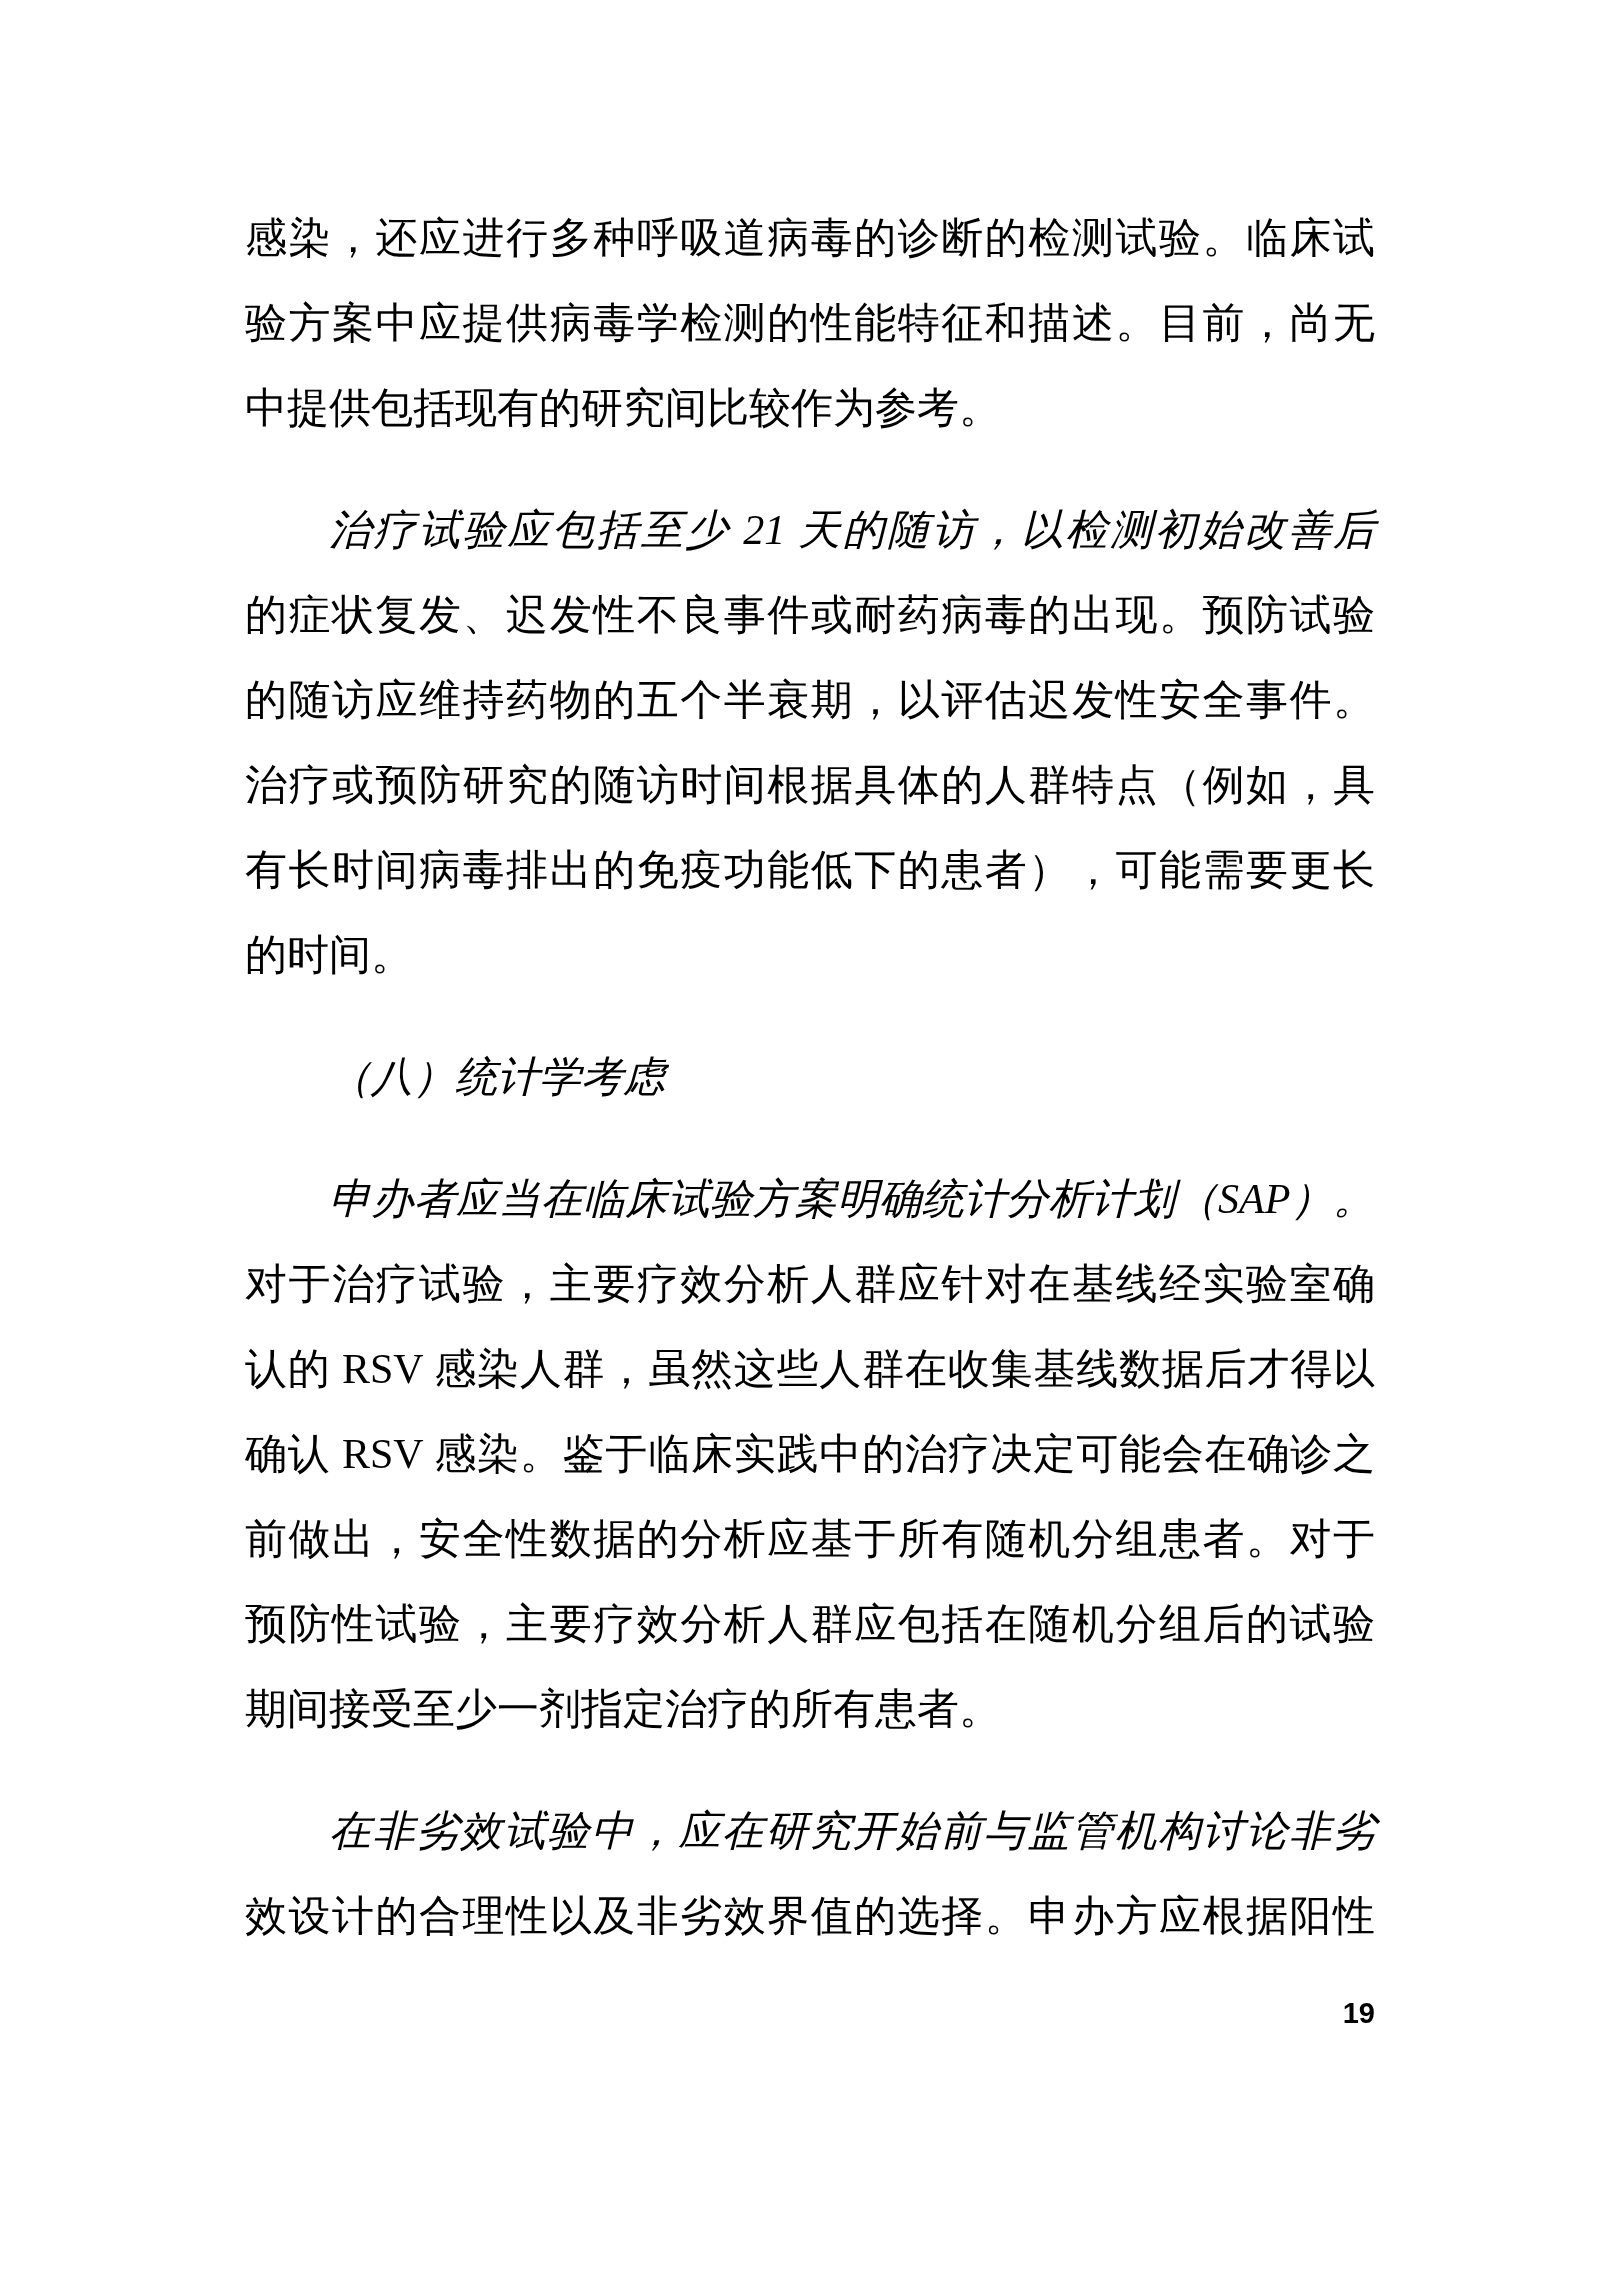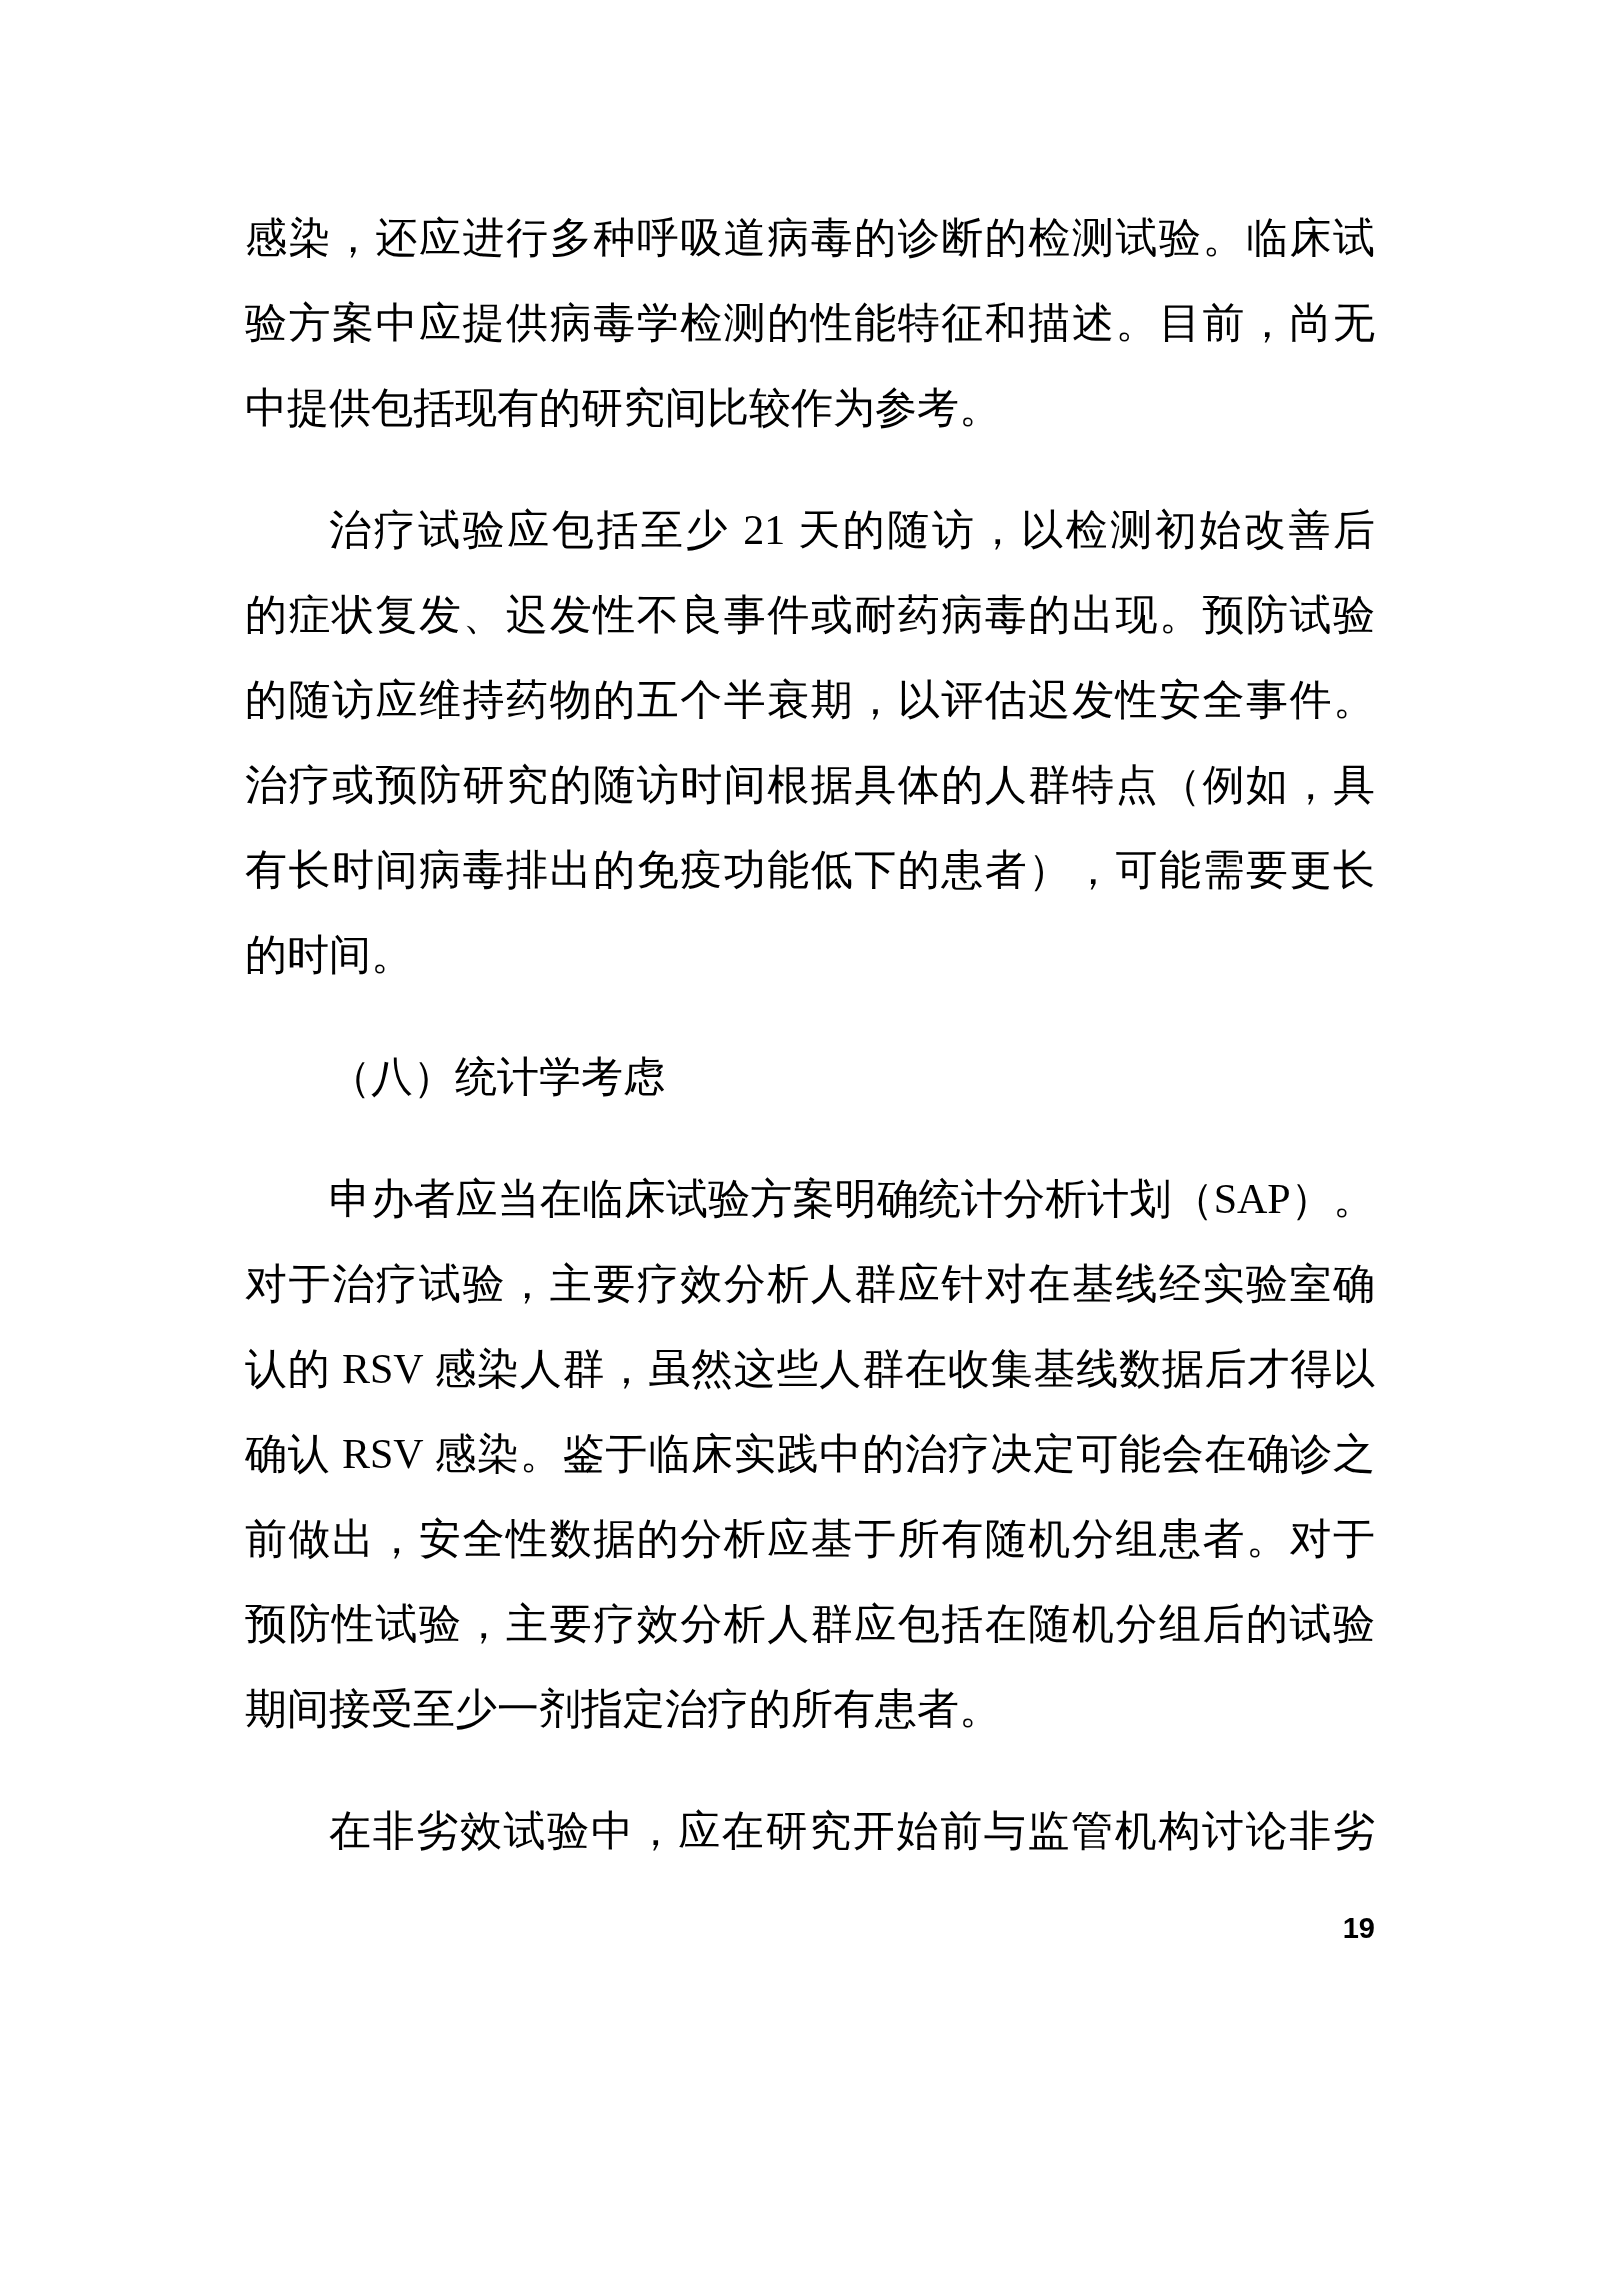--- a/index.html
+++ b/index.html
@@ -33,20 +33,21 @@
     text-align-last: justify;
   }
   
   .ll {
     text-align: right;
     text-align-last: left;
   }
   
   .ind {
     text-indent: 84px;
+    font-style: italic;
   }
   .heading-line {
     height: 85px;
     line-height: 85px;
     text-align: left;
   }
   .footer {
     margin-top: 7.8px;
     text-align: right;
     font-family: "Liberation Sans", "DejaVu Sans", sans-serif;
@@ -85,18 +86,19 @@
     <div class="line jl">对于治疗试验，主要疗效分析人群应针对在基线经实验室确</div>
     <div class="line jl">认的 RSV 感染人群，虽然这些人群在收集基线数据后才得以</div>
     <div class="line jl">确认 RSV 感染。鉴于临床实践中的治疗决定可能会在确诊之</div>
     <div class="line jl">前做出，安全性数据的分析应基于所有随机分组患者。对于</div>
     <div class="line jl">预防性试验，主要疗效分析人群应包括在随机分组后的试验</div>
     <div class="line ll">期间接受至少一剂指定治疗的所有患者。</div>
   </div>
 
   <div class="para">
     <div class="line jl ind">在非劣效试验中，应在研究开始前与监管机构讨论非劣</div>
+    <div class="line jl">效设计的合理性以及非劣效界值的选择。申办方应根据阳性</div>
   </div>
 
   <div class="footer">19</div>
 
 </div>
 
 
 </body></html>

